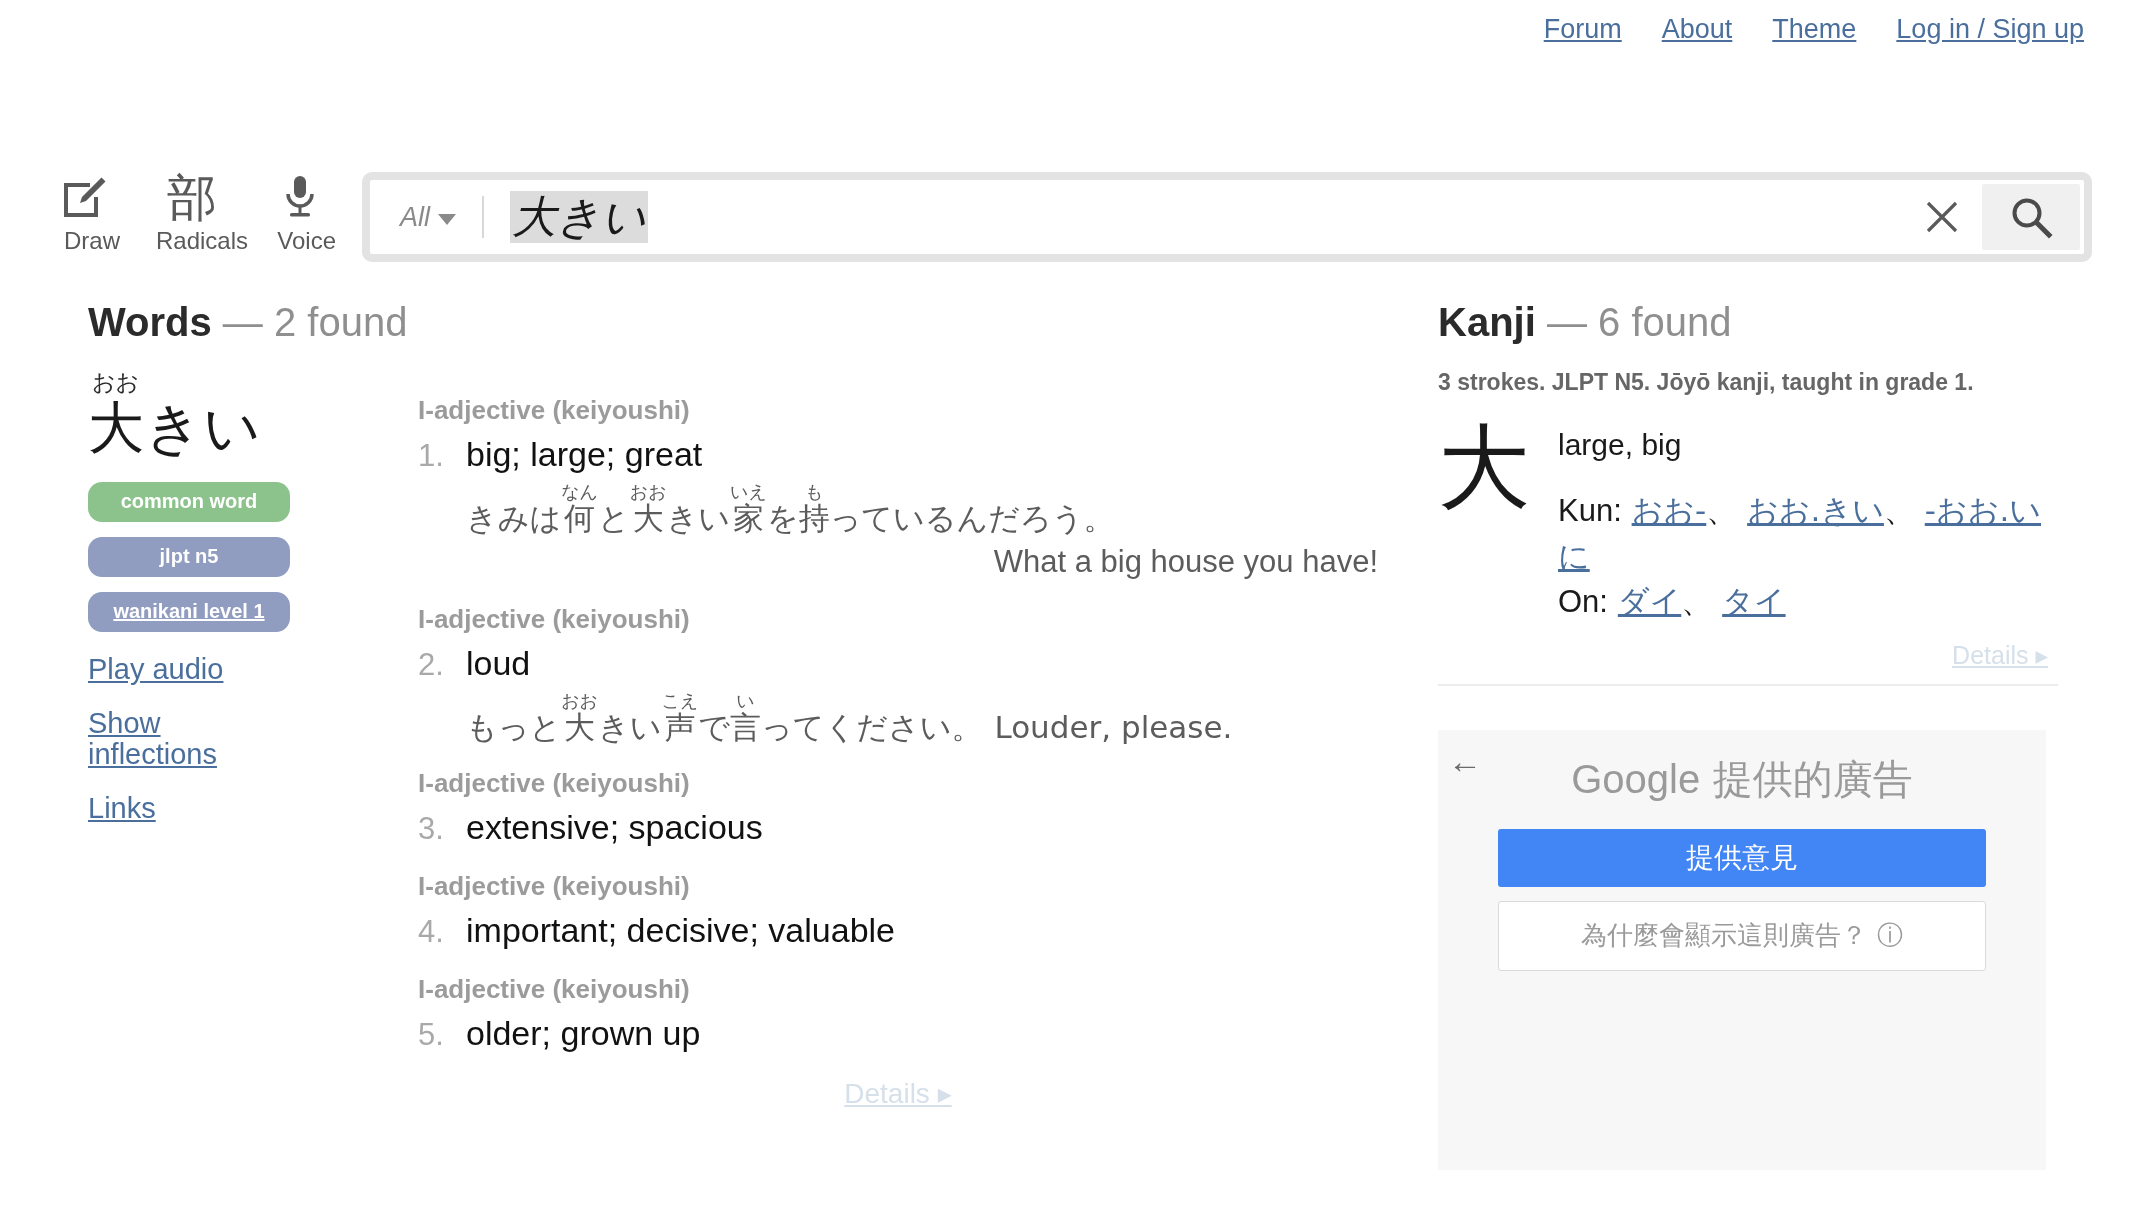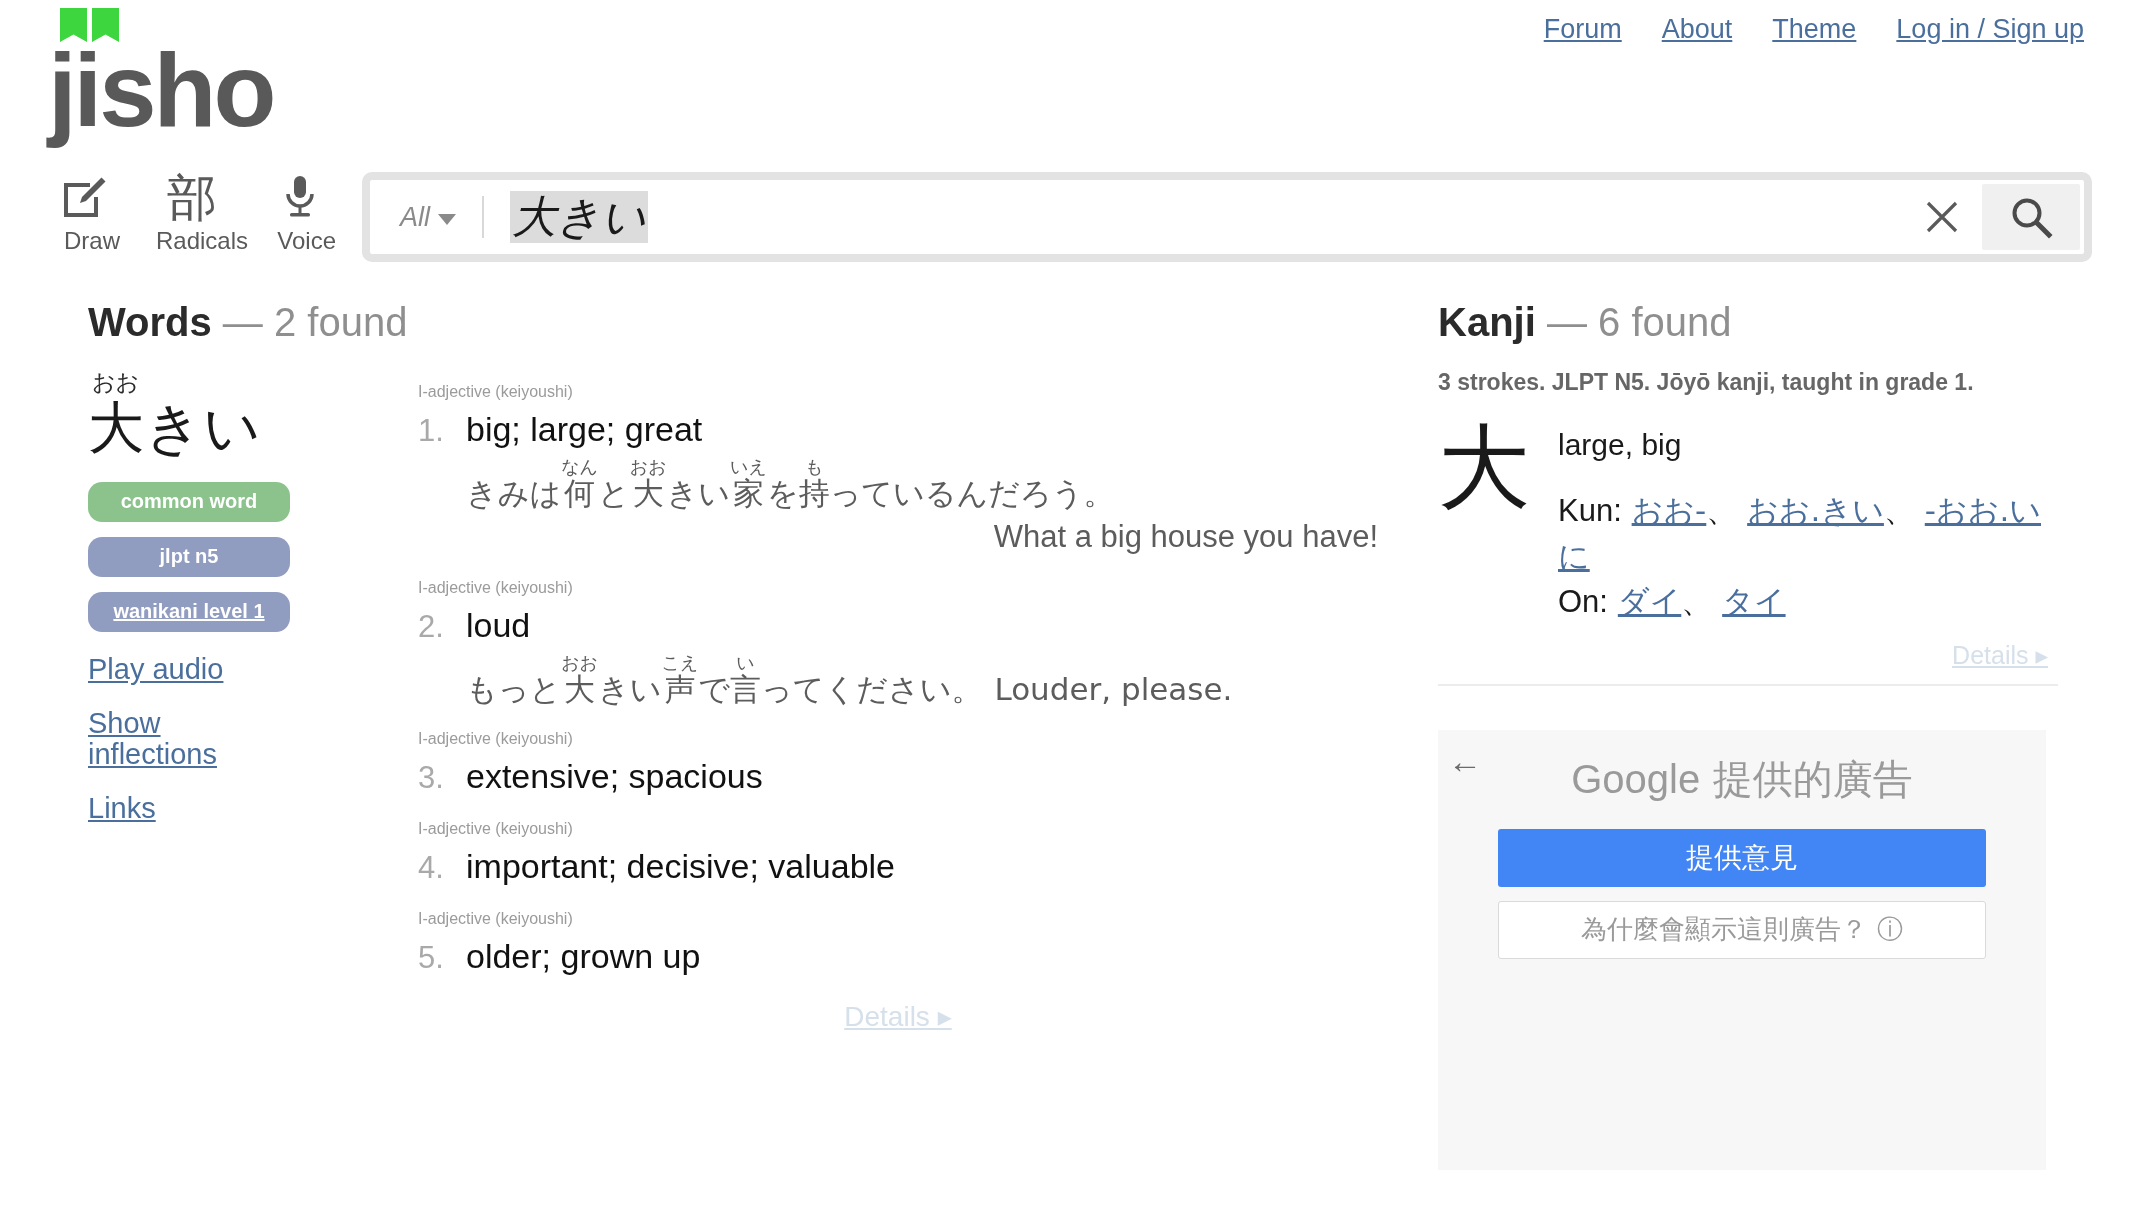--- a/index.html
+++ b/index.html
@@ -232,25 +232,25 @@
     line-height: 1.05;
     margin-bottom: 24px;
     max-width: 180px;
   }
 
   .entry-right {
     flex: 1;
     padding-top: 14px;
   }
   .pos {
-    font-size: 16px;
-    font-weight: normal;
+    font-size: 26px;
+    font-weight: bold;
     color: #9b9b9b;
     margin-bottom: 9px;
-    margin-top: 0;
+    margin-top: 12px;
   }
   .sense { margin-bottom: 24px; }
   .sense-line {
     display: flex;
     align-items: baseline;
     gap: 14px;
   }
   .sense-num {
     font-size: 31px;
     color: #a9a9a9;
@@ -390,44 +390,37 @@
     background: #4285f4;
     color: #ffffff;
     font-size: 28px;
     display: flex; align-items: center; justify-content: center;
     border-radius: 3px;
     font-family: "DejaVu Sans", sans-serif;
     cursor: pointer;
   }
   .ad-btn-secondary {
     margin: 14px 60px 0;
-    height: 58px;
+    height: 70px;
     background: #ffffff;
     border: 1px solid #dadada;
     color: #9a9a9a;
     font-size: 26px;
     display: flex; align-items: center; justify-content: center;
     gap: 10px;
     border-radius: 3px;
     font-family: "DejaVu Sans", sans-serif;
     cursor: pointer;
   }
 </style>
 </head>
 <body>
 
 <div class="header">
 
-  <div class="logo">
-    <div class="logo-book">
-      <div class="pg pg-l"></div>
-      <div class="pg pg-r"></div>
-    </div>
-    <div class="logo-text">jisho</div>
-  </div>
 
   <div class="topnav">
     <a href="#">Forum</a>
     <a href="#">About</a>
     <a href="#">Theme</a>
     <a href="#">Log in / Sign up</a>
   </div>
 </div>
 
 <div class="searchrow">

